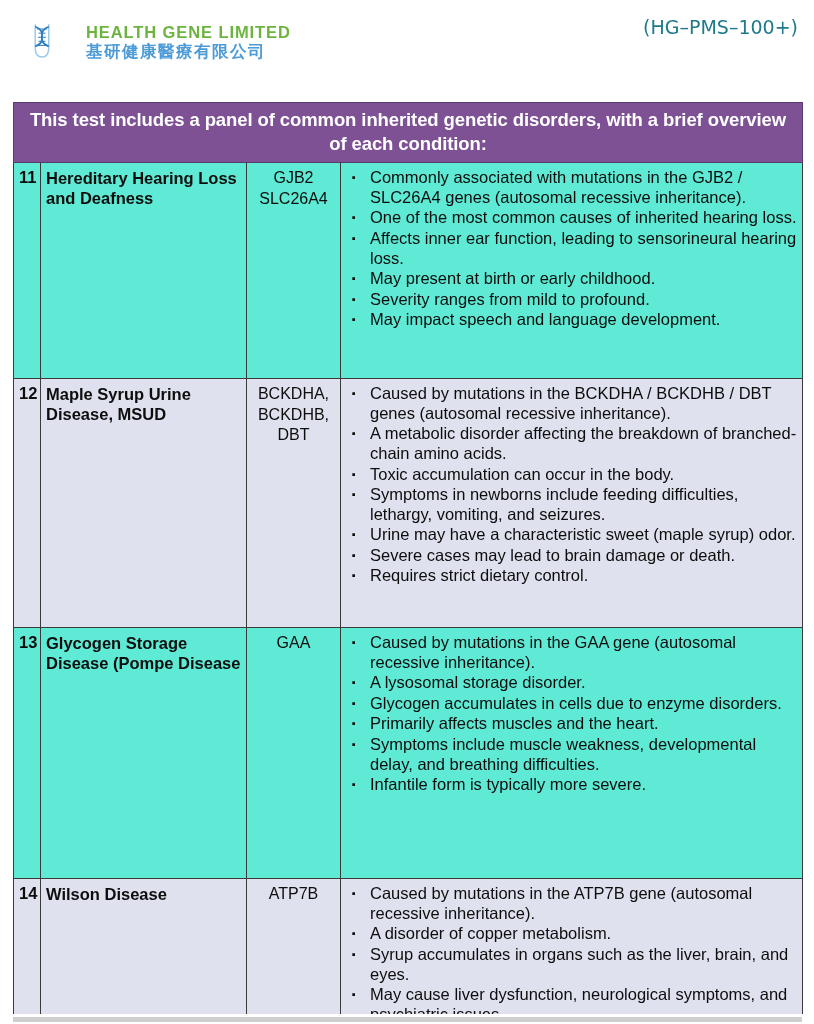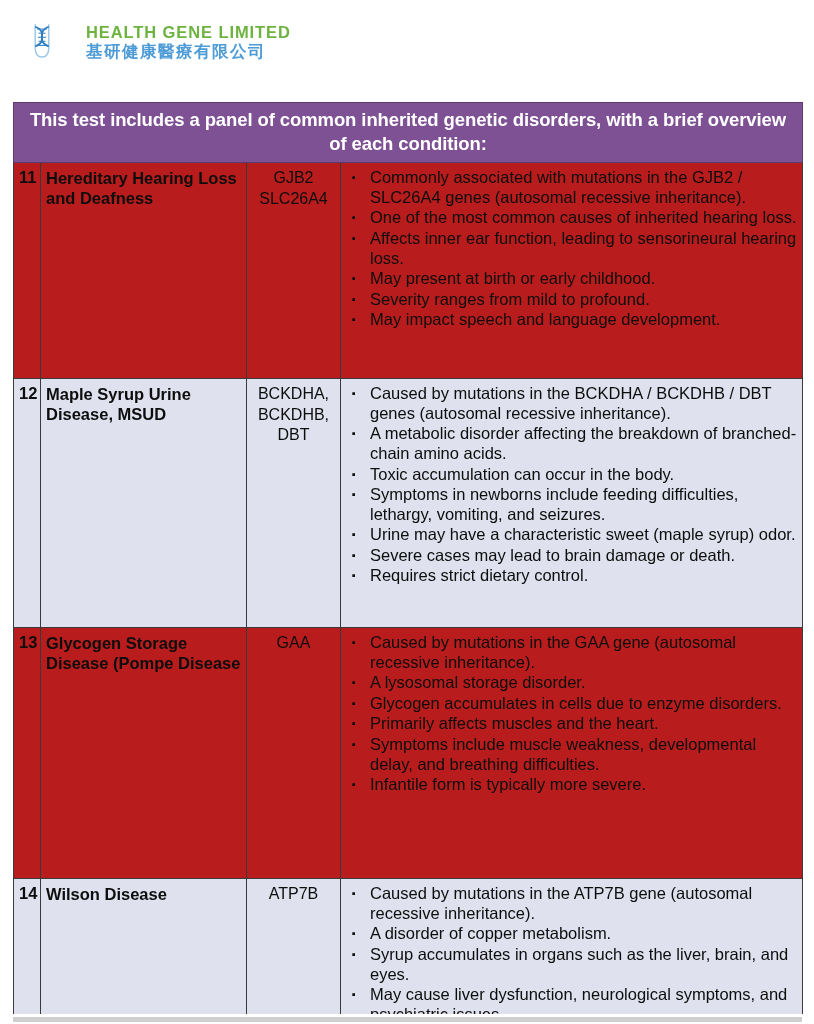--- a/index.html
+++ b/index.html
@@ -87,21 +87,21 @@
     line-height: 1.32;
     padding: 5px 10px 7px 10px;
     border: 1.2px solid #5c3a6e !important;
     letter-spacing: -0.1px;
   }
   .c-num   { width: 27px;  text-align: center; }
   .c-name  { width: 206px; }
   .c-gene  { width: 94px;  text-align: center; }
   .c-desc  { width: 462px; }
 
-  .row-white { background: #b91c1c; }
+  .row-white { background: #5eead4; }
   .row-tint  { background: #dfe2ee; }
 
   .cell-num {
     font-size: 16.5px;
     font-weight: bold;
     color: #0d0d0d;
     padding: 8px 3px 0 0;
     text-align: center;
   }
   .cell-name {
@@ -198,20 +198,21 @@
           <line x1="43" y1="55" x2="57" y2="55" stroke="#2f7fc1" stroke-width="1.5"></line>
         </svg>
       </div>
 
       <div class="brand-text">
         <div class="brand-en">HEALTH GENE LIMITED</div>
         <div class="brand-zh">基研健康醫療有限公司</div>
       </div>
     </div>
 
+    <div class="doc-code">(HG–PMS–100+)</div>
   </div>
 
   <div class="table-wrap">
     <table class="panel">
       <colgroup>
         <col class="c-num">
           <col class="c-name">
           <col class="c-gene">
           <col class="c-desc">
       </colgroup>

